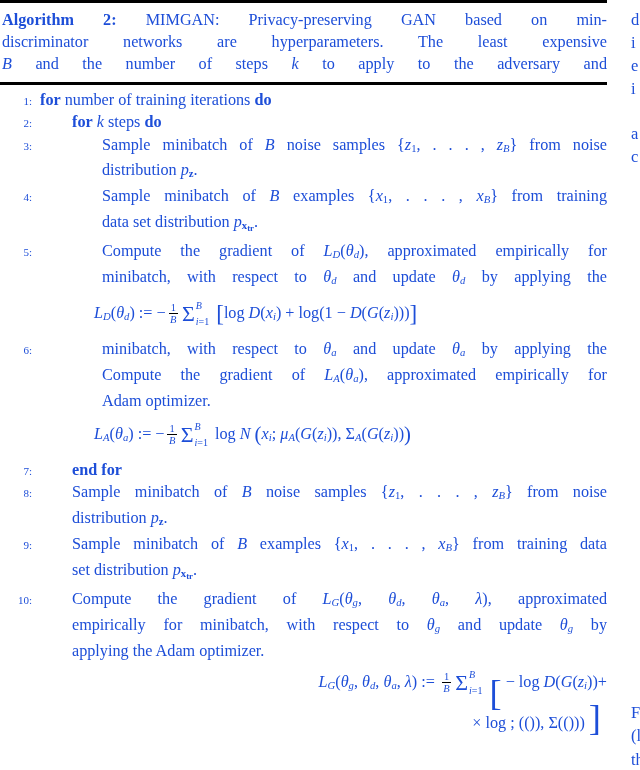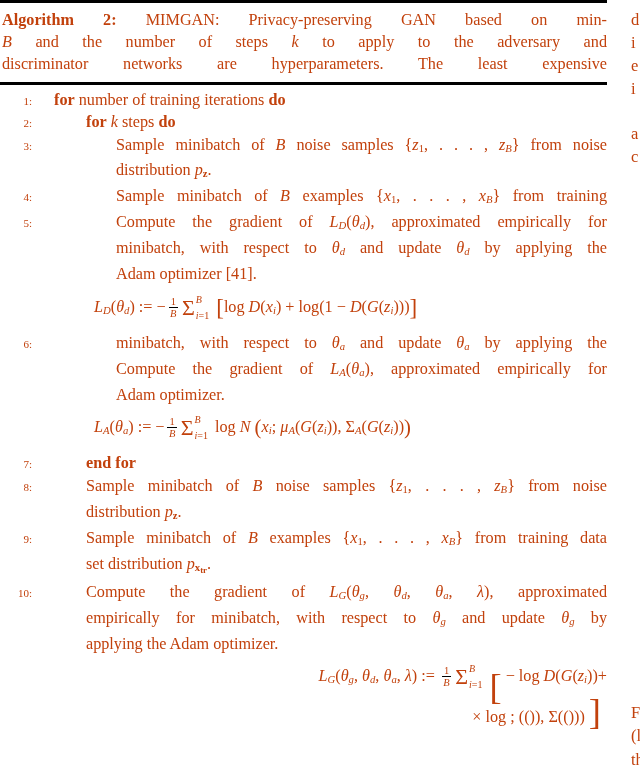--- a/index.html
+++ b/index.html
@@ -1,31 +1,31 @@
 <!DOCTYPE html>
 <html><head>
 <meta charset="utf-8">
 <style>
   html,body{margin:0;padding:0;background:#fff;}
   .page{position:relative;width:640px;height:770px;background:#ffffff;overflow:hidden;
-        font-family:"Liberation Serif","DejaVu Serif",serif;color:#c2410c;}
+        font-family:"Liberation Serif","DejaVu Serif",serif;color:#1d4ed8;}
   .algo{position:absolute;left:0px;top:0;width:607px;}
   .rule{background:#000;}
   .rule.top{height:3px;}
   .rule.mid{height:2.5px;}
   .head{font-size:16.2px;line-height:22px;padding:6px 0 7px 2px;}
   .hline{text-align:left;white-space:nowrap;}
   .hline.j{white-space:normal;text-align:justify;text-align-last:justify;}
   .abody{font-size:16.2px;line-height:22.5px;padding-top:4px;}
   .row{position:relative;}
   .num{position:absolute;left:0;top:1px;width:32px;text-align:right;font-size:11px;line-height:22.5px;}
   .ind0 .rc{margin-left:40px;}
   .ind1 .rc{margin-left:72px;}
   .ind2 .rc{margin-left:102px;}
-  .vl{text-align:left;margin-left:14px;}
+  .vl{text-align:left;}
   .vl.j{text-align:justify;text-align-last:justify;}
   .b{font-weight:bold;}
   .i{font-style:italic;}
   .scr{font-style:italic;}
   .sub{font-size:66%;vertical-align:-0.23em;}
   .subsub{font-size:54%;vertical-align:-0.5em;}
   .eqline{margin:6px 0 10px 94px;height:30px;line-height:30px;font-size:16.2px;white-space:nowrap;}
   .eq3a{margin:6px 0 0 74px;height:32px;line-height:28px;text-align:right;}
   .eq3b{margin:0 6px 10px 0;height:36px;line-height:32px;text-align:right;}
   .big{font-size:142%;line-height:1;vertical-align:-0.14em;}
@@ -43,22 +43,22 @@
   .frag{position:absolute;font-size:16.5px;line-height:20px;white-space:nowrap;}
 </style>
 </head>
 <body>
 
 <div class="page">
   <div class="algo">
     <div class="rule top"></div>
     <div class="head" id="algo-head">
         <div class="hline j"><span class="b">Algorithm 2:</span> MIMGAN: Privacy-preserving GAN based on min-</div>
+        <div class="hline j">discriminator networks are hyperparameters. The least expensive</div>
         <div class="hline j"><span class="i">B</span> and the number of steps <span class="i">k</span> to apply to the adversary and</div>
-        <div class="hline j">discriminator networks are hyperparameters. The least expensive</div>
       </div>
     <div class="rule mid"></div>
     <div class="abody" id="algo-body">
         <div class="row ind0">
           <span class="num">1:</span>
           <div class="rc">
             <div class="vl"><span class="b">for</span> number of training iterations <span class="b">do</span></div>
           </div>
         </div>
         <div class="row ind1">
@@ -71,28 +71,28 @@
           <span class="num">3:</span>
           <div class="rc">
             <div class="vl j">Sample minibatch of <span class="i">B</span> noise samples {<span class="i">z</span><span class="sub">1</span>, . . . , <span class="i">z</span><span class="sub i">B</span>} from noise</div>
             <div class="vl">distribution <span class="i">p</span><span class="sub b">z</span>.</div>
           </div>
         </div>
         <div class="row ind2">
           <span class="num">4:</span>
           <div class="rc">
             <div class="vl j">Sample minibatch of <span class="i">B</span> examples {<span class="i">x</span><span class="sub">1</span>, . . . , <span class="i">x</span><span class="sub i">B</span>} from training</div>
+            <div class="vl">data set distribution <span class="i">p</span><span class="sub b">x</span><span class="subsub b">tr</span>.</div>
           </div>
         </div>
         <div class="row ind2">
           <span class="num">5:</span>
           <div class="rc">
             <div class="vl j">Compute the gradient of <span class="scr">L</span><span class="sub scr">D</span>(<span class="i">θ</span><span class="sub i">d</span>), approximated empirically for</div>
             <div class="vl j">minibatch, with respect to <span class="i">θ</span><span class="sub i">d</span> and update <span class="i">θ</span><span class="sub i">d</span> by applying the</div>
-            <div class="vl">Adam optimizer [41].</div>
           </div>
         </div>
         <div class="eqline"><span class="scr">L</span><span class="sub scr">D</span>(<span class="i">θ</span><span class="sub i">d</span>) := −<span class="frac">
             <span class="fn">1</span>
             <span class="fd">B</span>
           </span><span class="sum">
             <span class="sg">Σ</span>
             <span class="slims">
               <span class="st"><span class="i">B</span></span>
               <span class="sb"><span class="i">i</span>=1</span>

